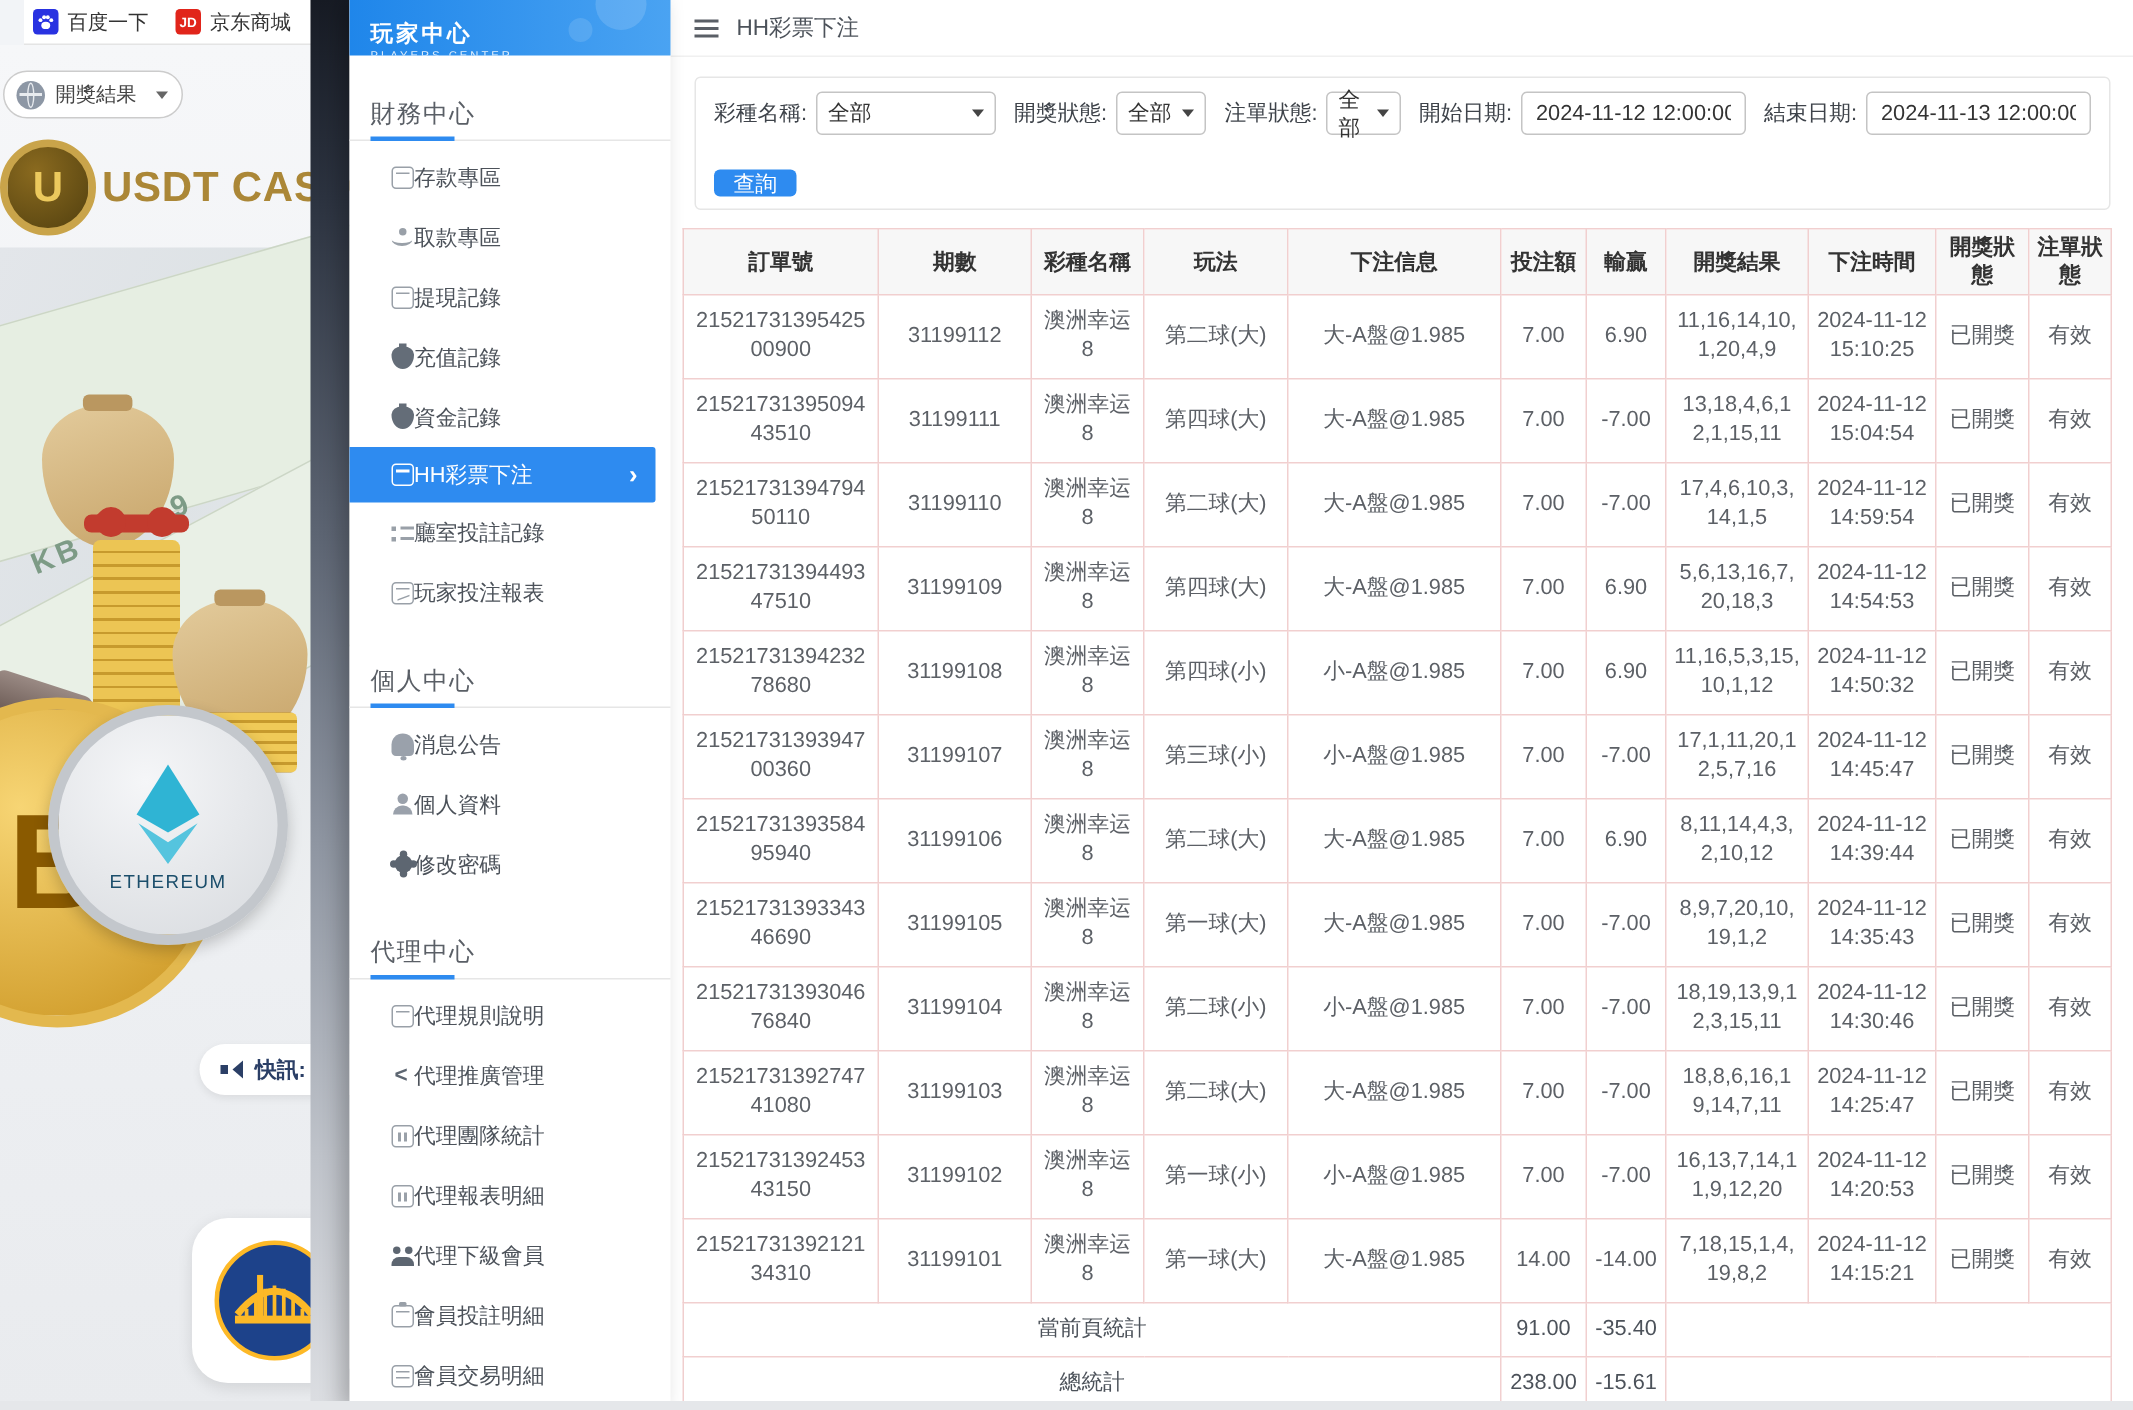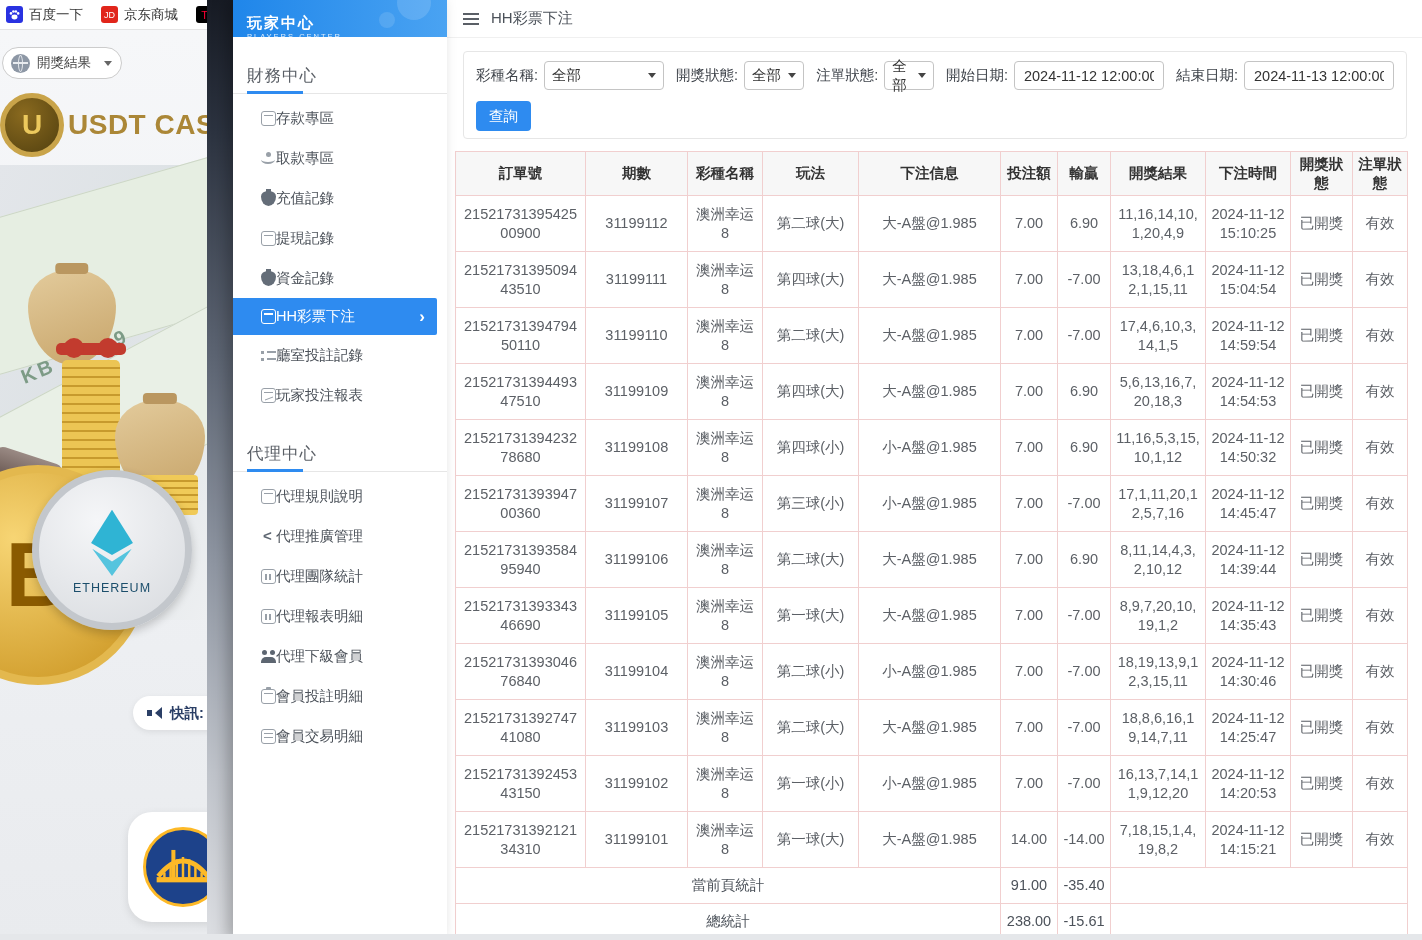--- a/index.html
+++ b/index.html
@@ -2,25 +2,25 @@
 <html><head>
 <meta charset="utf-8">
 <style>
   html,body{margin:0;padding:0}
   body{width:1422px;height:940px;overflow:hidden;position:relative;background:#fff;
        font-family:"Liberation Sans","DejaVu Sans",sans-serif;color:#333;}
   .abs{position:absolute}
 
   
   .bg-page{left:0;top:0;width:240px;height:940px;background:#f2f4f7;z-index:1}
-  .bookmarks{left:0;top:0;width:240px;height:30px;background:#fff;border-bottom:1px solid #e4e4e4;
+  .bookmarks{left:16px;top:0;width:240px;height:30px;background:#fff;border-bottom:1px solid #e4e4e4;
              display:flex;align-items:center;gap:18px;padding-left:6px;box-sizing:border-box}
   .bm{display:flex;align-items:center;gap:6px;font-size:13.5px;color:#333;white-space:nowrap}
   .favicon{width:17px;height:17px;border-radius:3px;display:flex;align-items:center;justify-content:center;
-           color:#fff;font-size:9px;font-weight:normal;flex:none}
+           color:#fff;font-size:9px;font-weight:bold;flex:none}
   .fav-baidu{background:#2932e1}
   .fav-jd{background:#e1251b}
   .fav-tmall{background:#000;color:#ff0036;font-size:11px}
   .page-under{left:0;top:30px;width:240px;height:910px;background:linear-gradient(180deg,#f6f7f9 0%,#eef0f3 60%,#e9ebee 100%)}
 
   .lang-pill{left:2px;top:47px;width:120px;height:32px;background:#fff;border:1px solid #ccc;border-radius:16px;
              display:flex;align-items:center;gap:7px;padding-left:8px;box-sizing:border-box;font-size:13.5px;color:#444}
   .globe{width:19px;height:19px;border-radius:50%;background:#8d97a5;position:relative;overflow:hidden;flex:none}
   .globe::before{content:"";position:absolute;left:2px;right:2px;top:8px;height:2px;background:#e8ebef}
   .globe::after{content:"";position:absolute;left:7px;top:1px;width:5px;bottom:1px;border-radius:50%;border:1.5px solid #e8ebef;box-sizing:border-box}
@@ -138,22 +138,22 @@
   .filter-card{margin:13px 15px 0 16px;border:1px solid #e6e6e6;border-radius:4px;padding:9px 12px 7px 12px}
   .filter-row{display:flex;align-items:center;gap:6px;flex-wrap:nowrap}
   .f-label{font-size:14.5px;color:#3e434a;white-space:nowrap;margin-left:6px}
   .f-label:first-child{margin-left:0}
   .sel{display:inline-flex;align-items:center;justify-content:space-between;border:1px solid #c4c4c4;border-radius:4px;
        height:29px;padding:0 7px;background:#fff;font-size:14.5px;color:#333;box-sizing:border-box;cursor:pointer}
   .sel .sel-caret{width:0;height:0;border-left:4.5px solid transparent;border-right:4.5px solid transparent;border-top:5.5px solid #444;margin-left:6px}
   .w155{width:152px}.w72{width:74px}.w58{width:60px}
   .dinput{border:1px solid #c4c4c4;border-radius:4px;height:29px;padding:0 9px;font-size:14.5px;color:#333;
           background:#fff;box-sizing:border-box;width:150px;font-family:inherit}
-  .btn-primary{margin-top:11px;display:inline-flex;align-items:center;justify-content:center;background:#2e8bf0;color:#fff;
-               border:none;border-radius:4px;height:30px;padding:0 13px;font-size:14.5px;cursor:pointer;font-family:inherit}
+  .btn-primary{margin-top:23px;display:inline-flex;align-items:center;justify-content:center;background:#2e8bf0;color:#fff;
+               border:none;border-radius:4px;height:18px;padding:0 13px;font-size:14.5px;cursor:pointer;font-family:inherit}
 
   table.bets{border-collapse:collapse;table-layout:fixed;width:952px;margin:12px 15px 0 8px;
              border:1px solid #f0dcdc}
   table.bets th,table.bets td{border:1px solid #f1cfcf;text-align:center;overflow:hidden}
   table.bets th{height:43px;background:#f7f7f7;font-size:14.5px;color:#333;font-weight:bold;padding:0 2px}
   table.bets td{height:56px;font-size:14.5px;color:#5c6066;line-height:19px;padding:2px 5px;word-break:break-all;box-sizing:border-box}
   table.bets .sumrow td{height:36px;font-size:14.5px;color:#4c525a}
 
   .bottom-strip{left:0;right:0;bottom:0;height:6px;background:#e5e7ea;z-index:6}
 </style>
@@ -247,43 +247,59 @@
         <div class="side-sec-rule"></div>
         <div class="side-item">
           <span class="ic ic-card"></span>
           <span>存款專區</span>
         </div>
         <div class="side-item">
           <span class="ic ic-hand"></span>
           <span>取款專區</span>
         </div>
         <div class="side-item">
+          <span class="ic ic-wallet"></span>
+          <span>提現記錄</span>
+        </div>
+        <div class="side-item">
           <span class="ic ic-bag"></span>
           <span>充值記錄</span>
-        </div>
-        <div class="side-item">
-          <span class="ic ic-wallet"></span>
-          <span>提現記錄</span>
         </div>
         <div class="side-item">
           <span class="ic ic-fund"></span>
           <span>資金記錄</span>
         </div>
         <div class="side-item active">
           <span class="ic ic-lottery"></span>
           <span>HH彩票下注</span>
           <span class="side-arrow">›</span>
         </div>
         <div class="side-item">
           <span class="ic ic-list"></span>
           <span>廳室投註記錄</span>
         </div>
         <div class="side-item">
           <span class="ic ic-report"></span>
           <span>玩家投注報表</span>
+        </div>
+      </div>
+      <div class="side-section">
+        <div class="side-sec-title">個人中心</div>
+        <div class="side-sec-rule"></div>
+        <div class="side-item">
+          <span class="ic ic-bell"></span>
+          <span>消息公告</span>
+        </div>
+        <div class="side-item">
+          <span class="ic ic-user"></span>
+          <span>個人資料</span>
+        </div>
+        <div class="side-item">
+          <span class="ic ic-gear"></span>
+          <span>修改密碼</span>
         </div>
       </div>
       <div class="side-section">
         <div class="side-sec-title">代理中心</div>
         <div class="side-sec-rule"></div>
         <div class="side-item">
           <span class="ic ic-doc"></span>
           <span>代理規則說明</span>
         </div>
         <div class="side-item">

